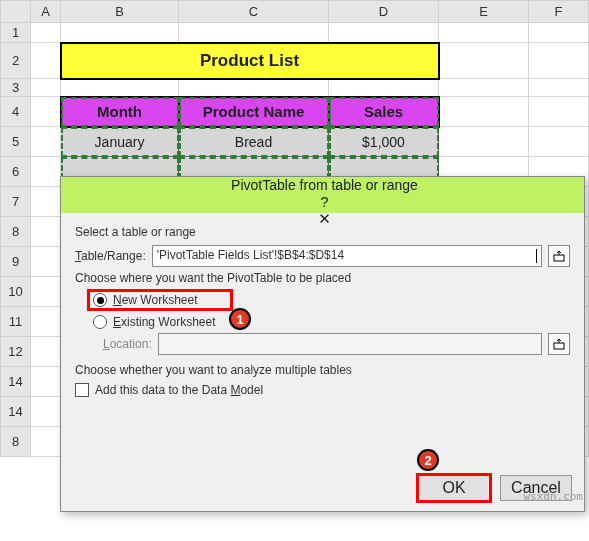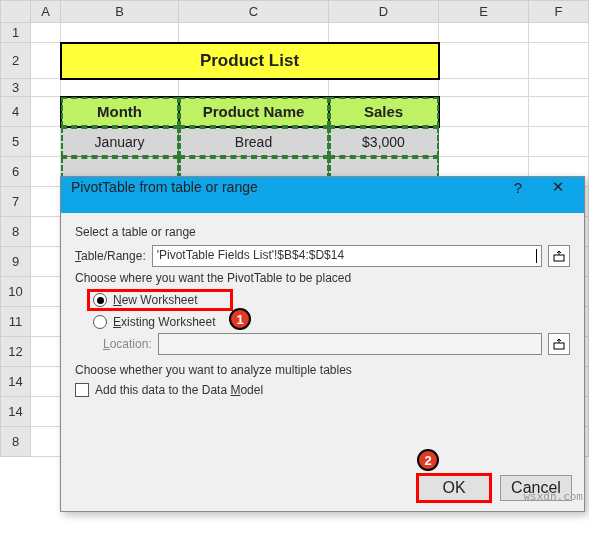--- a/index.html
+++ b/index.html
@@ -9,27 +9,27 @@
 .grid { position:absolute; left:0; top:0; width:589px; }
 .grid table { border-collapse:collapse; }
 .colhead td { background:#e6e6e6; border:1px solid #d0d0d0; text-align:center; color:#333; height:22px; font-size:13px; }
 .rowhead { background:#e6e6e6; border:1px solid #d0d0d0; text-align:center; color:#333; width:30px; font-size:13px; }
 .cell { border:1px solid #d8d8d8; background:#fff; }
 .col-A{width:30px} .col-B{width:118px} .col-C{width:150px} .col-D{width:110px} .col-E{width:90px} .col-F{width:60px}
 .r1{height:20px} .r2{height:36px} .r3{height:16px} .r4{height:30px} .r5{height:30px} .r6{height:30px}
 .r7,.r8,.r9,.r10,.r11,.r12,.r13,.r14,.r15{height:30px}
 
 .titlecell { background:#ffff3a; text-align:center; font-weight:bold; font-size:17px; border:2px solid #000 !important; }
-.hdrcell { background:#bef264; border:2px solid #000 !important; text-align:center; font-weight:bold; font-size:15px; }
+.hdrcell { background:#d946ef; border:2px solid #000 !important; text-align:center; font-weight:bold; font-size:15px; }
 .datacell { background:#d6d6d6; border:1px solid #666; text-align:center; font-size:14px; }
 .marching { outline:2px dashed #2f7d32; outline-offset:-2px; }
 
 
 .dialog { position:absolute; left:60px; top:176px; width:525px; height:336px; background:#f0f0f0; border:1px solid #888; box-shadow:3px 3px 8px rgba(0,0,0,0.25); }
-.dlg-titlebar { height:36px; background:#0ea5e9; display:flex; align-items:center; padding:0 6px 16px 10px; font-size:14px; }
+.dlg-titlebar { height:36px; background:#bef264; display:flex; align-items:center; padding:0 6px 16px 10px; font-size:14px;flex-direction:column; }
 .dlg-titlebar .ttl { flex:1; }
 .dlg-titlebar .winbtn { width:40px; height:30px; display:flex; align-items:center; justify-content:center; font-size:15px; }
 
 .dlg-body { padding:8px 14px 10px 14px; color:#333; font-size:12px; }
 .section { margin-bottom:4px; }
 .lbl { margin:4px 0 6px 0; }
 .indent { margin-left:14px; }
 .row { display:flex; align-items:center; gap:6px; margin:4px 0; }
 .input-box { flex:1; height:22px; background:#fff; border:1px solid #888; padding:2px 4px; font-size:12px; position:relative; }
 .caret { position:absolute; right:4px; top:3px; bottom:3px; width:1px; background:#000; }
@@ -104,21 +104,21 @@
     <td class="hdrcell marching">Product Name</td>
     <td class="hdrcell marching">Sales</td>
     <td class="cell"></td>
           <td class="cell"></td>
         </tr>
   <tr class="r5">
           <td class="rowhead">5</td>
           <td class="cell"></td>
     <td class="datacell marching">January</td>
     <td class="datacell marching">Bread</td>
-    <td class="datacell marching">$3,000</td>
+    <td class="datacell marching">$1,000</td>
     <td class="cell"></td>
           <td class="cell"></td>
         </tr>
   <tr class="r6">
           <td class="rowhead">6</td>
           <td class="cell"></td>
           <td class="datacell marching"></td>
           <td class="datacell marching"></td>
           <td class="datacell marching"></td>
           <td class="cell"></td>

